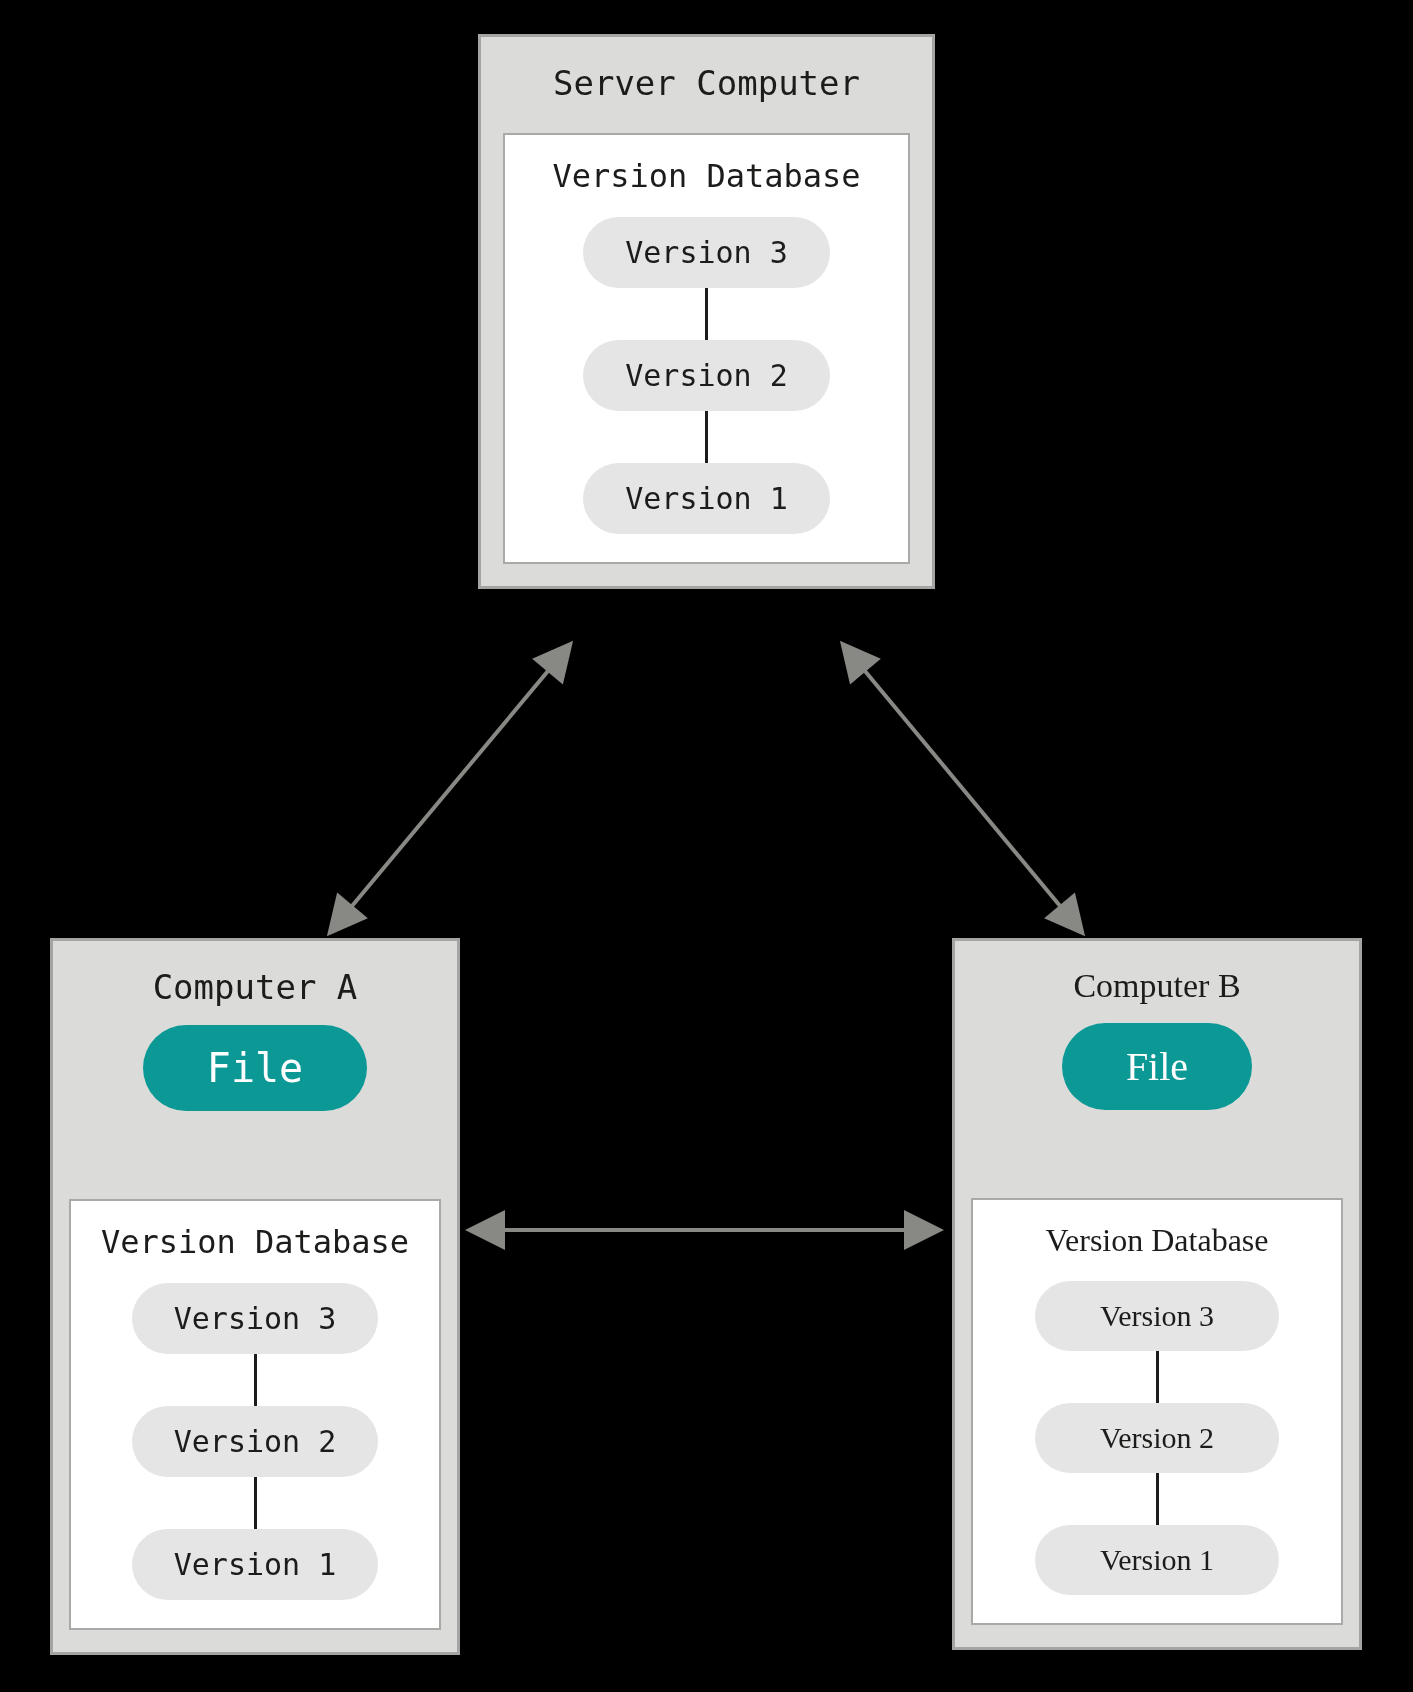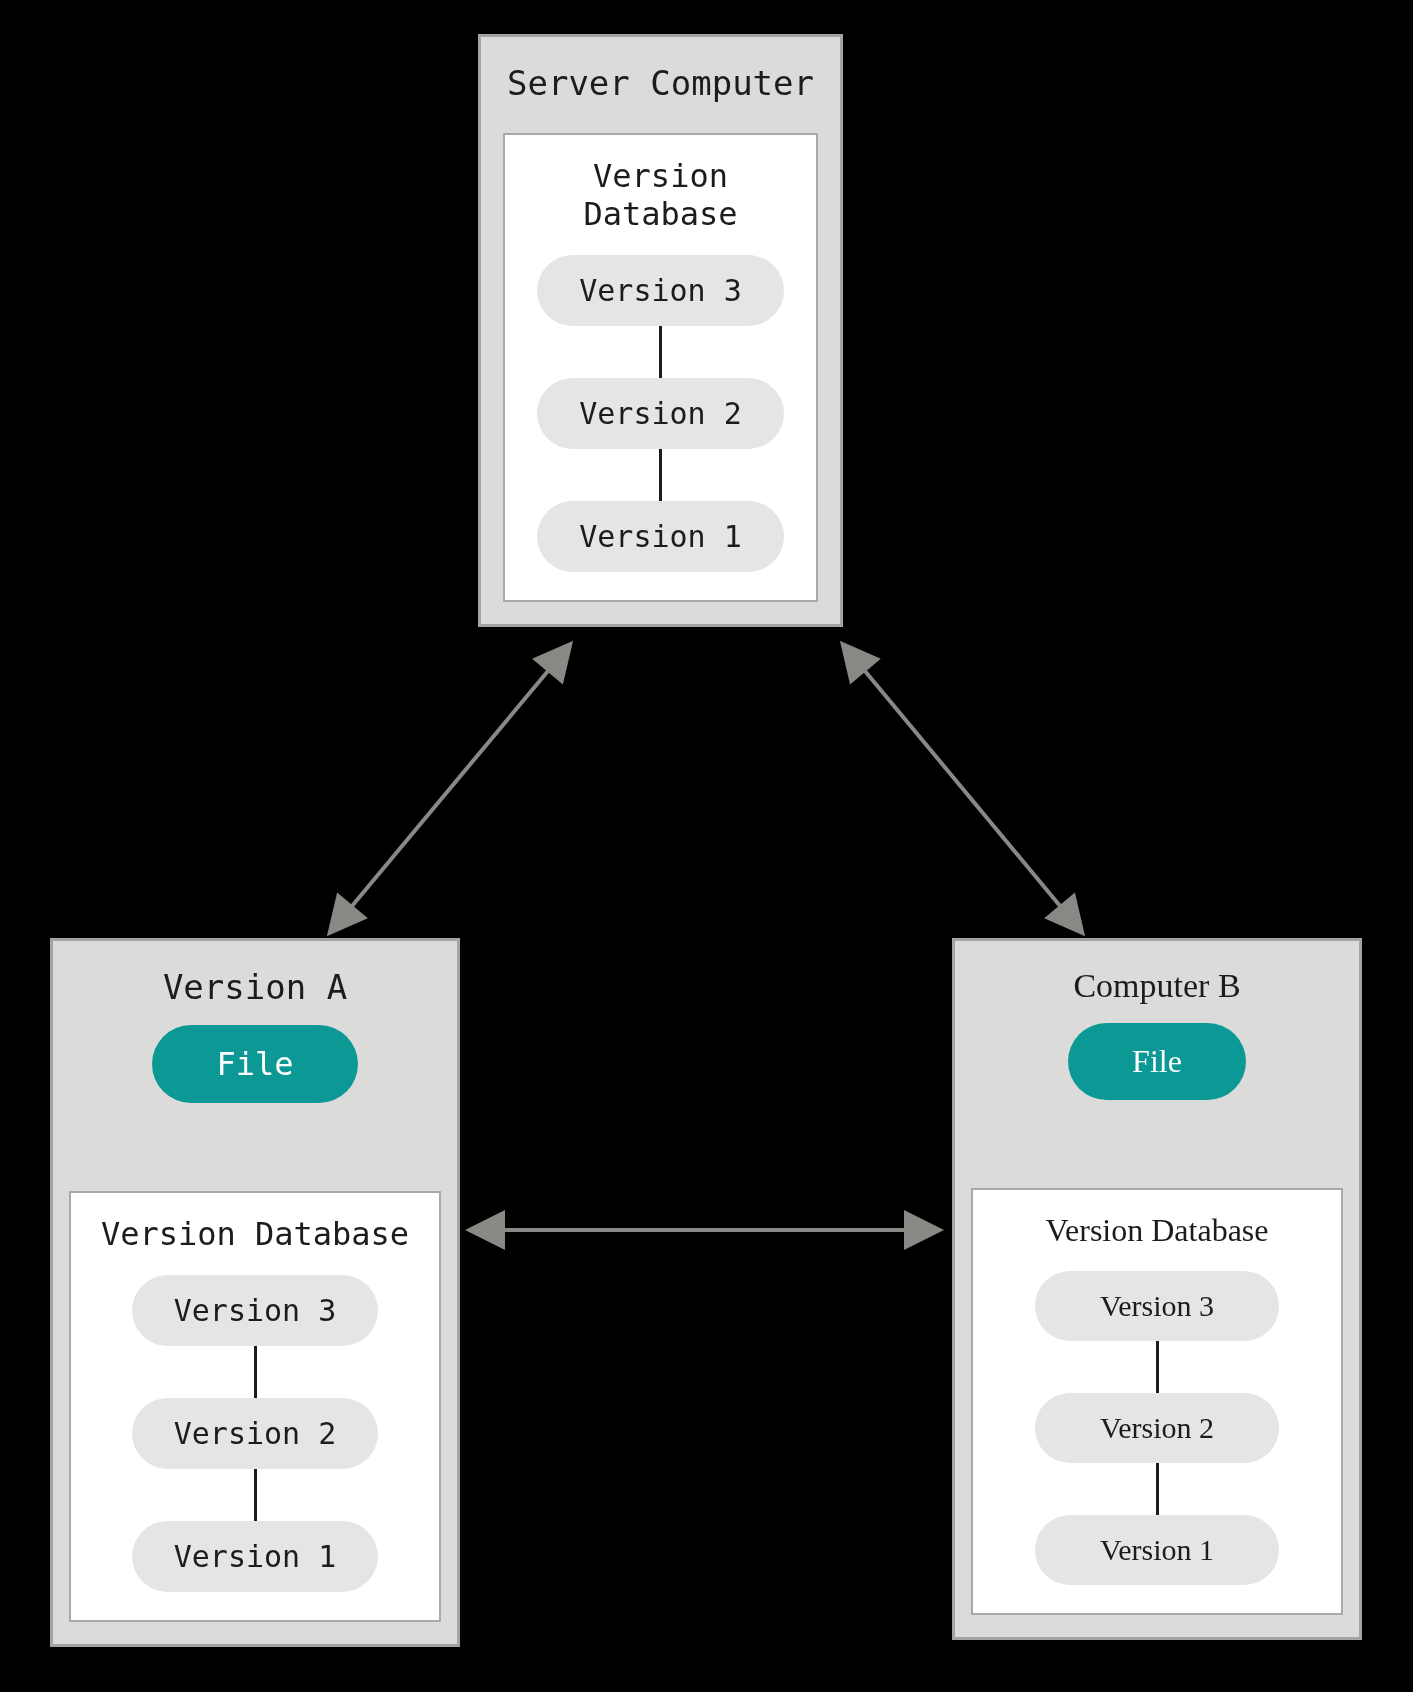--- a/index.html
+++ b/index.html
@@ -5,21 +5,21 @@
 html,body{margin:0;padding:0;background:#000;font-family:ui-monospace,Menlo,Consolas,monospace}
 .stage{position:relative;width:1413px;height:1692px;background:#000;margin:0 auto}
 svg{position:absolute;top:0;left:0;width:1413px;height:1692px;pointer-events:none}
 .box{position:absolute;background:#dbdcda;border:3px solid #a4a5a2;box-sizing:border-box}
 .title{text-align:center;font-size:34px;color:#1d1c1b;padding:26px 0 18px 0;font-weight:400}
 .panel{background:#fff;border:2px solid #a9aaa7;margin:12px 22px 22px 22px;padding:22px 18px 28px 18px;box-sizing:border-box;text-align:center}
 .panel.nomargin-top{margin-top:0}
 .subtitle{font-size:32px;color:#1d1c1b;margin-bottom:22px}
 .pill{display:inline-block;background:#e5e5e5;border-radius:48px;padding:18px 42px;font-size:30px;color:#1d1c1b;min-width:160px}
 .vline{width:3px;height:52px;background:#1d1c1b;margin:0 auto}
-.filepill{display:inline-block;background:#0c9996;color:#fefefe;border-radius:48px;padding:20px 64px;font-size:32px;margin:0 auto 0 auto}
+.filepill{display:inline-block;background:#0c9996;color:#fefefe;border-radius:48px;padding:20px 64px;font-size:40px;margin:0 auto 0 auto}
 .filewrap{text-align:center;margin:0 0 0 0}
 </style>
 </head>
 <body>
 
 <div class="stage">
 
   <svg viewBox="0 0 1413 1692">
     <defs>
       <marker id="ah" viewBox="0 0 12 12" refX="9" refY="6" markerWidth="12" markerHeight="12" orient="auto-start-reverse">
@@ -31,34 +31,34 @@
 
     <line x1="845" y1="647" x2="1080" y2="930" stroke="#888884" stroke-width="4" marker-start="url(#ah)" marker-end="url(#ah)"></line>
 
     <line x1="473" y1="1230" x2="936" y2="1230" stroke="#888884" stroke-width="4" marker-start="url(#ah)" marker-end="url(#ah)"></line>
 
     <line x1="254" y1="1150" x2="254" y2="1078" stroke="#888884" stroke-width="4" marker-end="url(#ah)"></line>
 
     <line x1="1158" y1="1150" x2="1158" y2="1078" stroke="#888884" stroke-width="4" marker-end="url(#ah)"></line>
   </svg>
 
-  <div class="box" style="left:478px;top:34px;width:365px;">
+  <div class="box" style="left:478px;top:34px;width:457px;">
     <div class="title">Server Computer</div>
     <div class="panel">
       <div class="subtitle">Version Database</div>
       <div class="pill">Version 3</div>
       <div class="vline"></div>
       <div class="pill">Version 2</div>
       <div class="vline"></div>
       <div class="pill">Version 1</div>
     </div>
   </div>
 
   <div class="box" style="left:50px;top:938px;width:410px;">
-    <div class="title">Version A</div>
+    <div class="title">Computer A</div>
     <div class="filewrap">
       <div class="filepill">File</div>
     </div>
     <div style="height:88px"></div>
     <div class="panel nomargin-top" style="margin-left:16px;margin-right:16px;">
       <div class="subtitle">Version Database</div>
       <div class="pill">Version 3</div>
       <div class="vline"></div>
       <div class="pill">Version 2</div>
       <div class="vline"></div>

